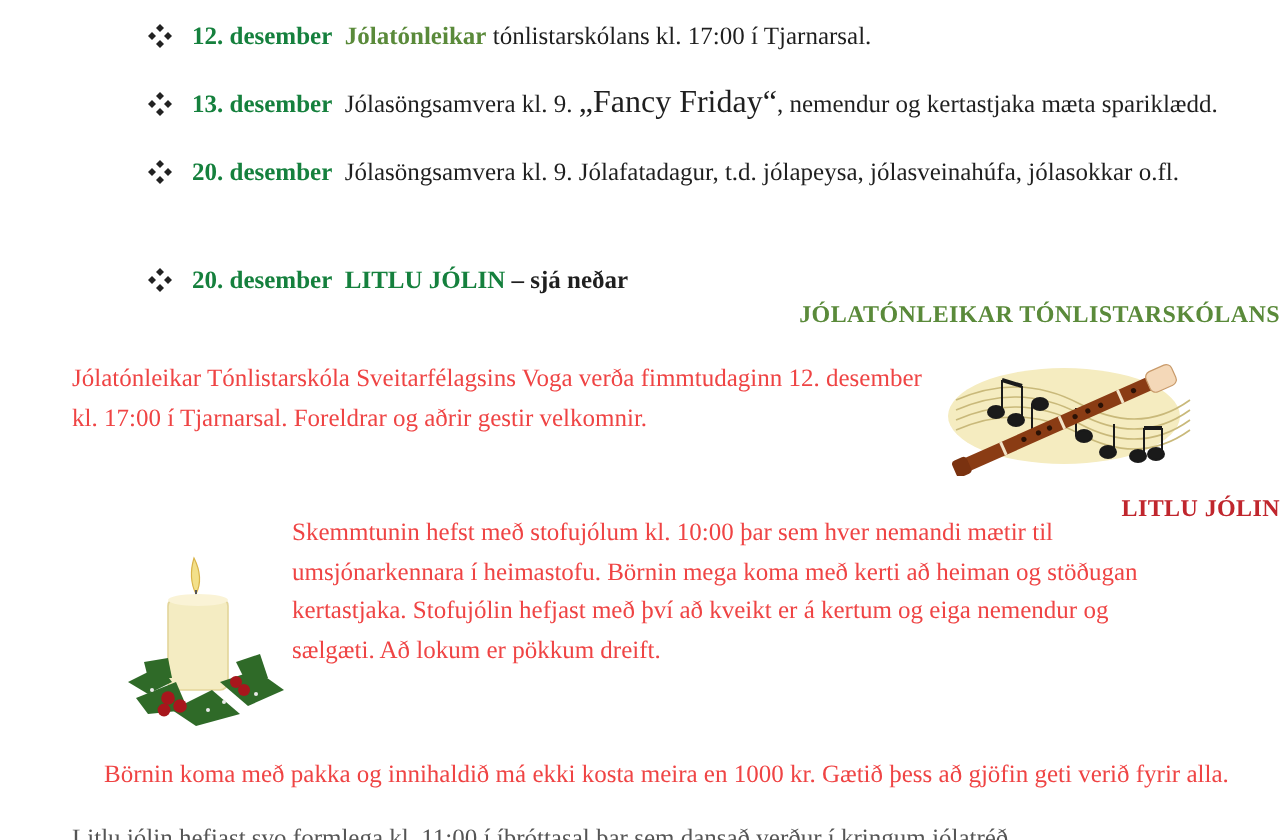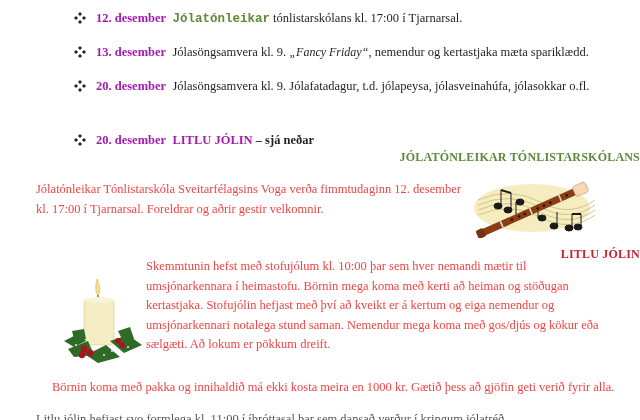--- a/index.html
+++ b/index.html
@@ -17,24 +17,24 @@
 
     .bullets { position: absolute; left: 74px; top: 10px; }
     .bullet {
       position: absolute; left: 0; white-space: nowrap;
       font-size: 12.5px; line-height: 16px;
     }
     .bullet .diamond {
       display: inline-block; width: 12px; height: 12px;
       position: relative; top: 2px; margin-right: 10px;
     }
-    .red { color: #a21caf; font-weight: bold; }
-    .green { color: #5a8a3a; font-weight: bold; font-family: Liberation Mono, monospace; }
+    .red { color: #15803d; font-weight: bold; }
+    .green { color: #5a8a3a; font-weight: bold; }
     .bold-black { color: #1f1f1f; font-weight: bold; }
-    .ital { font-style: italic; font-size: 12px; }
+    .ital { font-size: 16px; }
 
     .section-title {
       position: absolute; left: 0; width: 640px; text-align: right;
       font-weight: bold; font-size: 12px; letter-spacing: 0.2px;
     }
     .section-title.green-t { color: #5a8a3a; }
     .section-title.red-t { color: #c0262d; }
 
     .para {
       position: absolute; font-size: 12.5px; line-height: 19.5px; color: #ef4444;
@@ -155,19 +155,18 @@
         <circle cx="40" cy="80" r="1"></circle>
         <circle cx="64" cy="72" r="1"></circle>
         <circle cx="48" cy="76" r="1"></circle>
     </g>
   </svg>
 
   <div class="para" style="left:146px; top:257px;">
     <div>Skemmtunin hefst með stofujólum kl. 10:00 þar sem hver nemandi mætir til</div>
     <div>umsjónarkennara í heimastofu. Börnin mega koma með kerti að heiman og stöðugan</div>
     <div>kertastjaka. Stofujólin hefjast með því að kveikt er á kertum og eiga nemendur og</div>
-    <div>umsjónarkennari notalega stund saman. Nemendur mega koma með gos/djús og kökur eða</div>
     <div>sælgæti. Að lokum er pökkum dreift.</div>
   </div>
 
   <div class="para" style="left:52px; top:378px; white-space:nowrap;">Börnin koma með pakka og innihaldið má ekki kosta meira en 1000 kr. Gætið þess að gjöfin geti verið fyrir alla.</div>
   <div class="para" style="left:36px; top:410px; white-space:nowrap; color:#555;">Litlu jólin hefjast svo formlega kl. 11:00 í íþróttasal þar sem dansað verður í kringum jólatréð</div>
 </div>
 
 </body></html>

